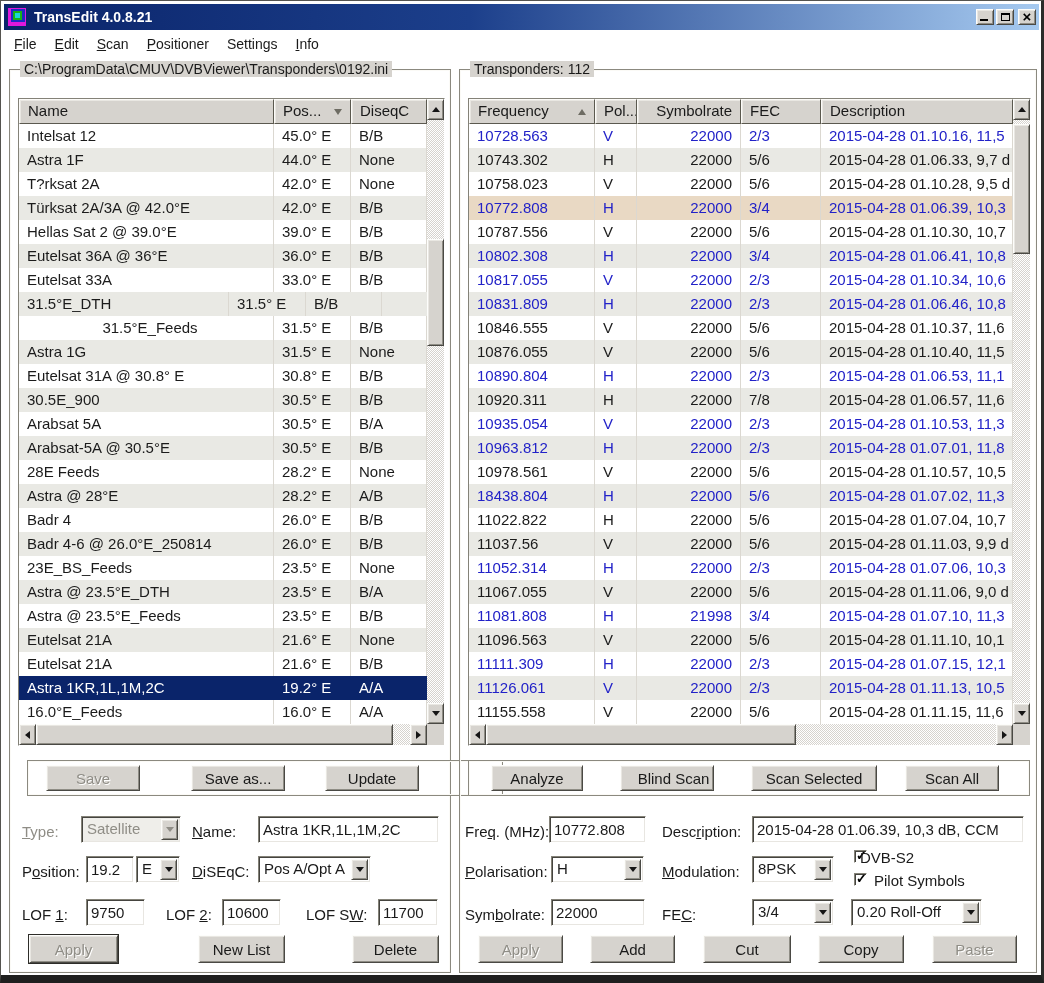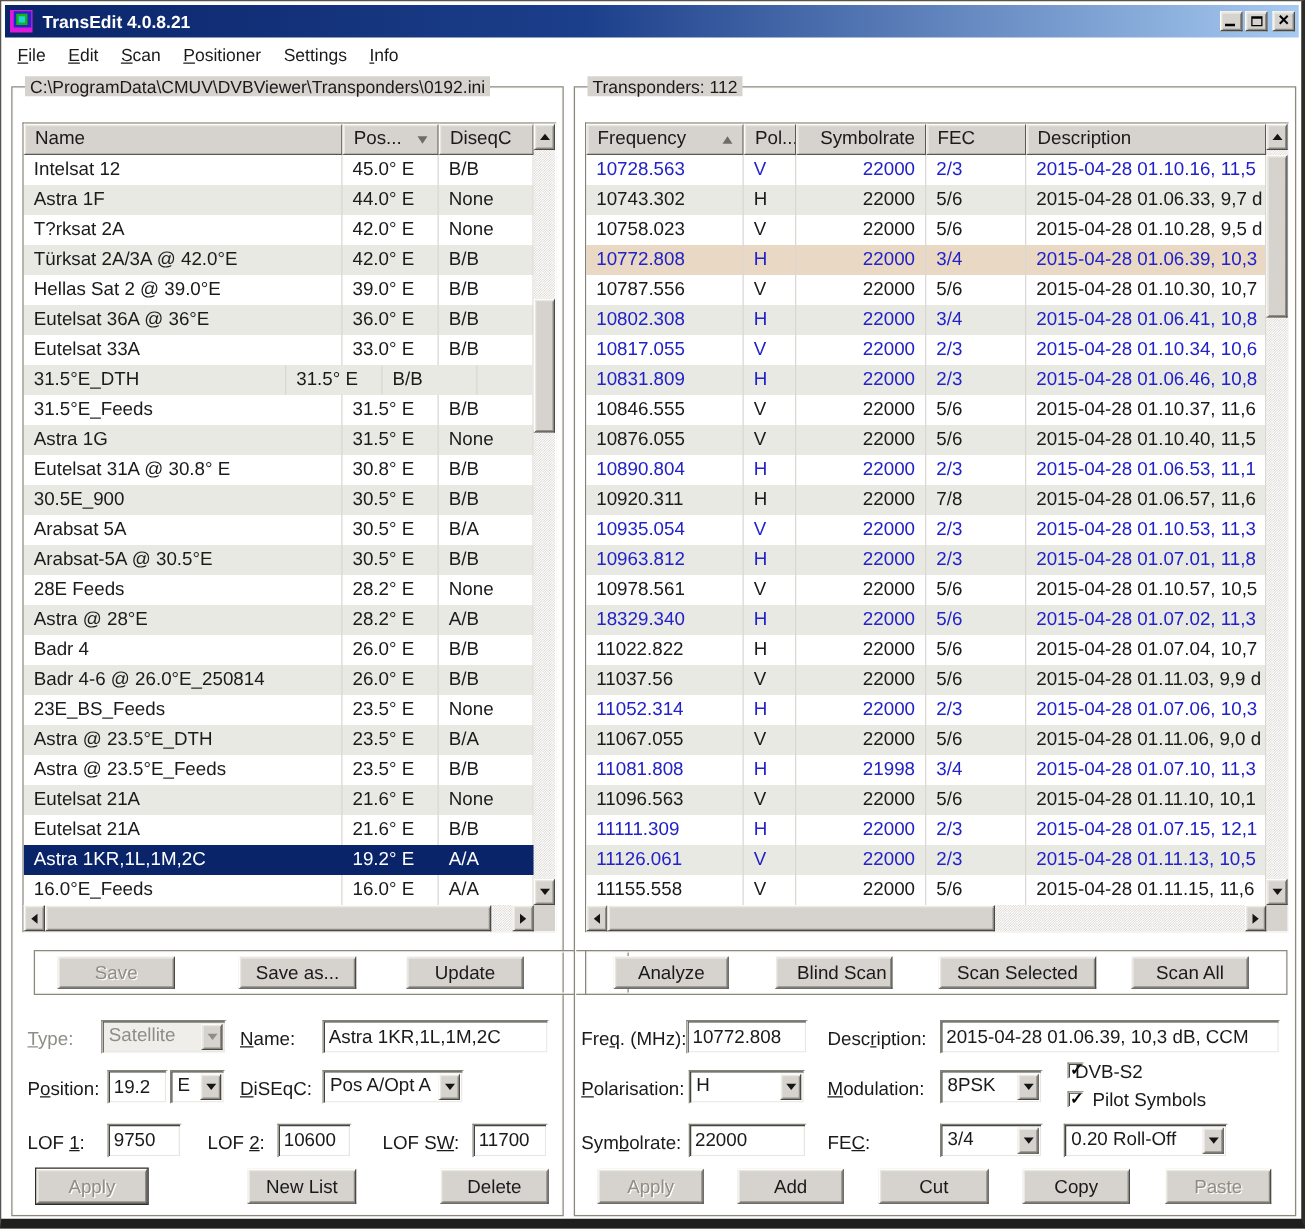--- a/index.html
+++ b/index.html
@@ -180,21 +180,21 @@
             <div class="lv-cell" style="width: 255px;">Eutelsat 33A</div>
             <div class="lv-cell" style="width: 77px;">33.0° E</div>
             <div class="lv-cell" style="width: 76px;">B/B</div>
           </div>
           <div class="lv-row alt">
             <div class="lv-cell" style="width: 210px;">31.5°E_DTH</div>
             <div class="lv-cell" style="width: 77px;">31.5° E</div>
             <div class="lv-cell" style="width: 76px;">B/B</div>
           </div>
           <div class="lv-row">
-            <div class="lv-cell" style="width: 255px;">31.5°E_Feeds</div>
+            <div class="lv-cell" style="width: 255px; text-align: center;">31.5°E_Feeds</div>
             <div class="lv-cell" style="width: 77px;">31.5° E</div>
             <div class="lv-cell" style="width: 76px;">B/B</div>
           </div>
           <div class="lv-row alt">
             <div class="lv-cell" style="width: 255px;">Astra 1G</div>
             <div class="lv-cell" style="width: 77px;">31.5° E</div>
             <div class="lv-cell" style="width: 76px;">None</div>
           </div>
           <div class="lv-row">
             <div class="lv-cell" style="width: 255px;">Eutelsat 31A @ 30.8° E</div>
@@ -449,21 +449,21 @@
             <div class="lv-cell" style="width: 192px;">2015-04-28 01.07.01, 11,8</div>
           </div>
           <div class="lv-row">
             <div class="lv-cell" style="width: 126px;">10978.561</div>
             <div class="lv-cell" style="width: 42px;">V</div>
             <div class="lv-cell r" style="width: 104px;">22000</div>
             <div class="lv-cell" style="width: 80px;">5/6</div>
             <div class="lv-cell" style="width: 192px;">2015-04-28 01.10.57, 10,5</div>
           </div>
           <div class="lv-row alt blue">
-            <div class="lv-cell" style="width: 126px;">18329.340</div>
+            <div class="lv-cell" style="width: 126px;">18438.804</div>
             <div class="lv-cell" style="width: 42px;">H</div>
             <div class="lv-cell r" style="width: 104px;">22000</div>
             <div class="lv-cell" style="width: 80px;">5/6</div>
             <div class="lv-cell" style="width: 192px;">2015-04-28 01.07.02, 11,3</div>
           </div>
           <div class="lv-row">
             <div class="lv-cell" style="width: 126px;">11022.822</div>
             <div class="lv-cell" style="width: 42px;">H</div>
             <div class="lv-cell r" style="width: 104px;">22000</div>
             <div class="lv-cell" style="width: 80px;">5/6</div>

